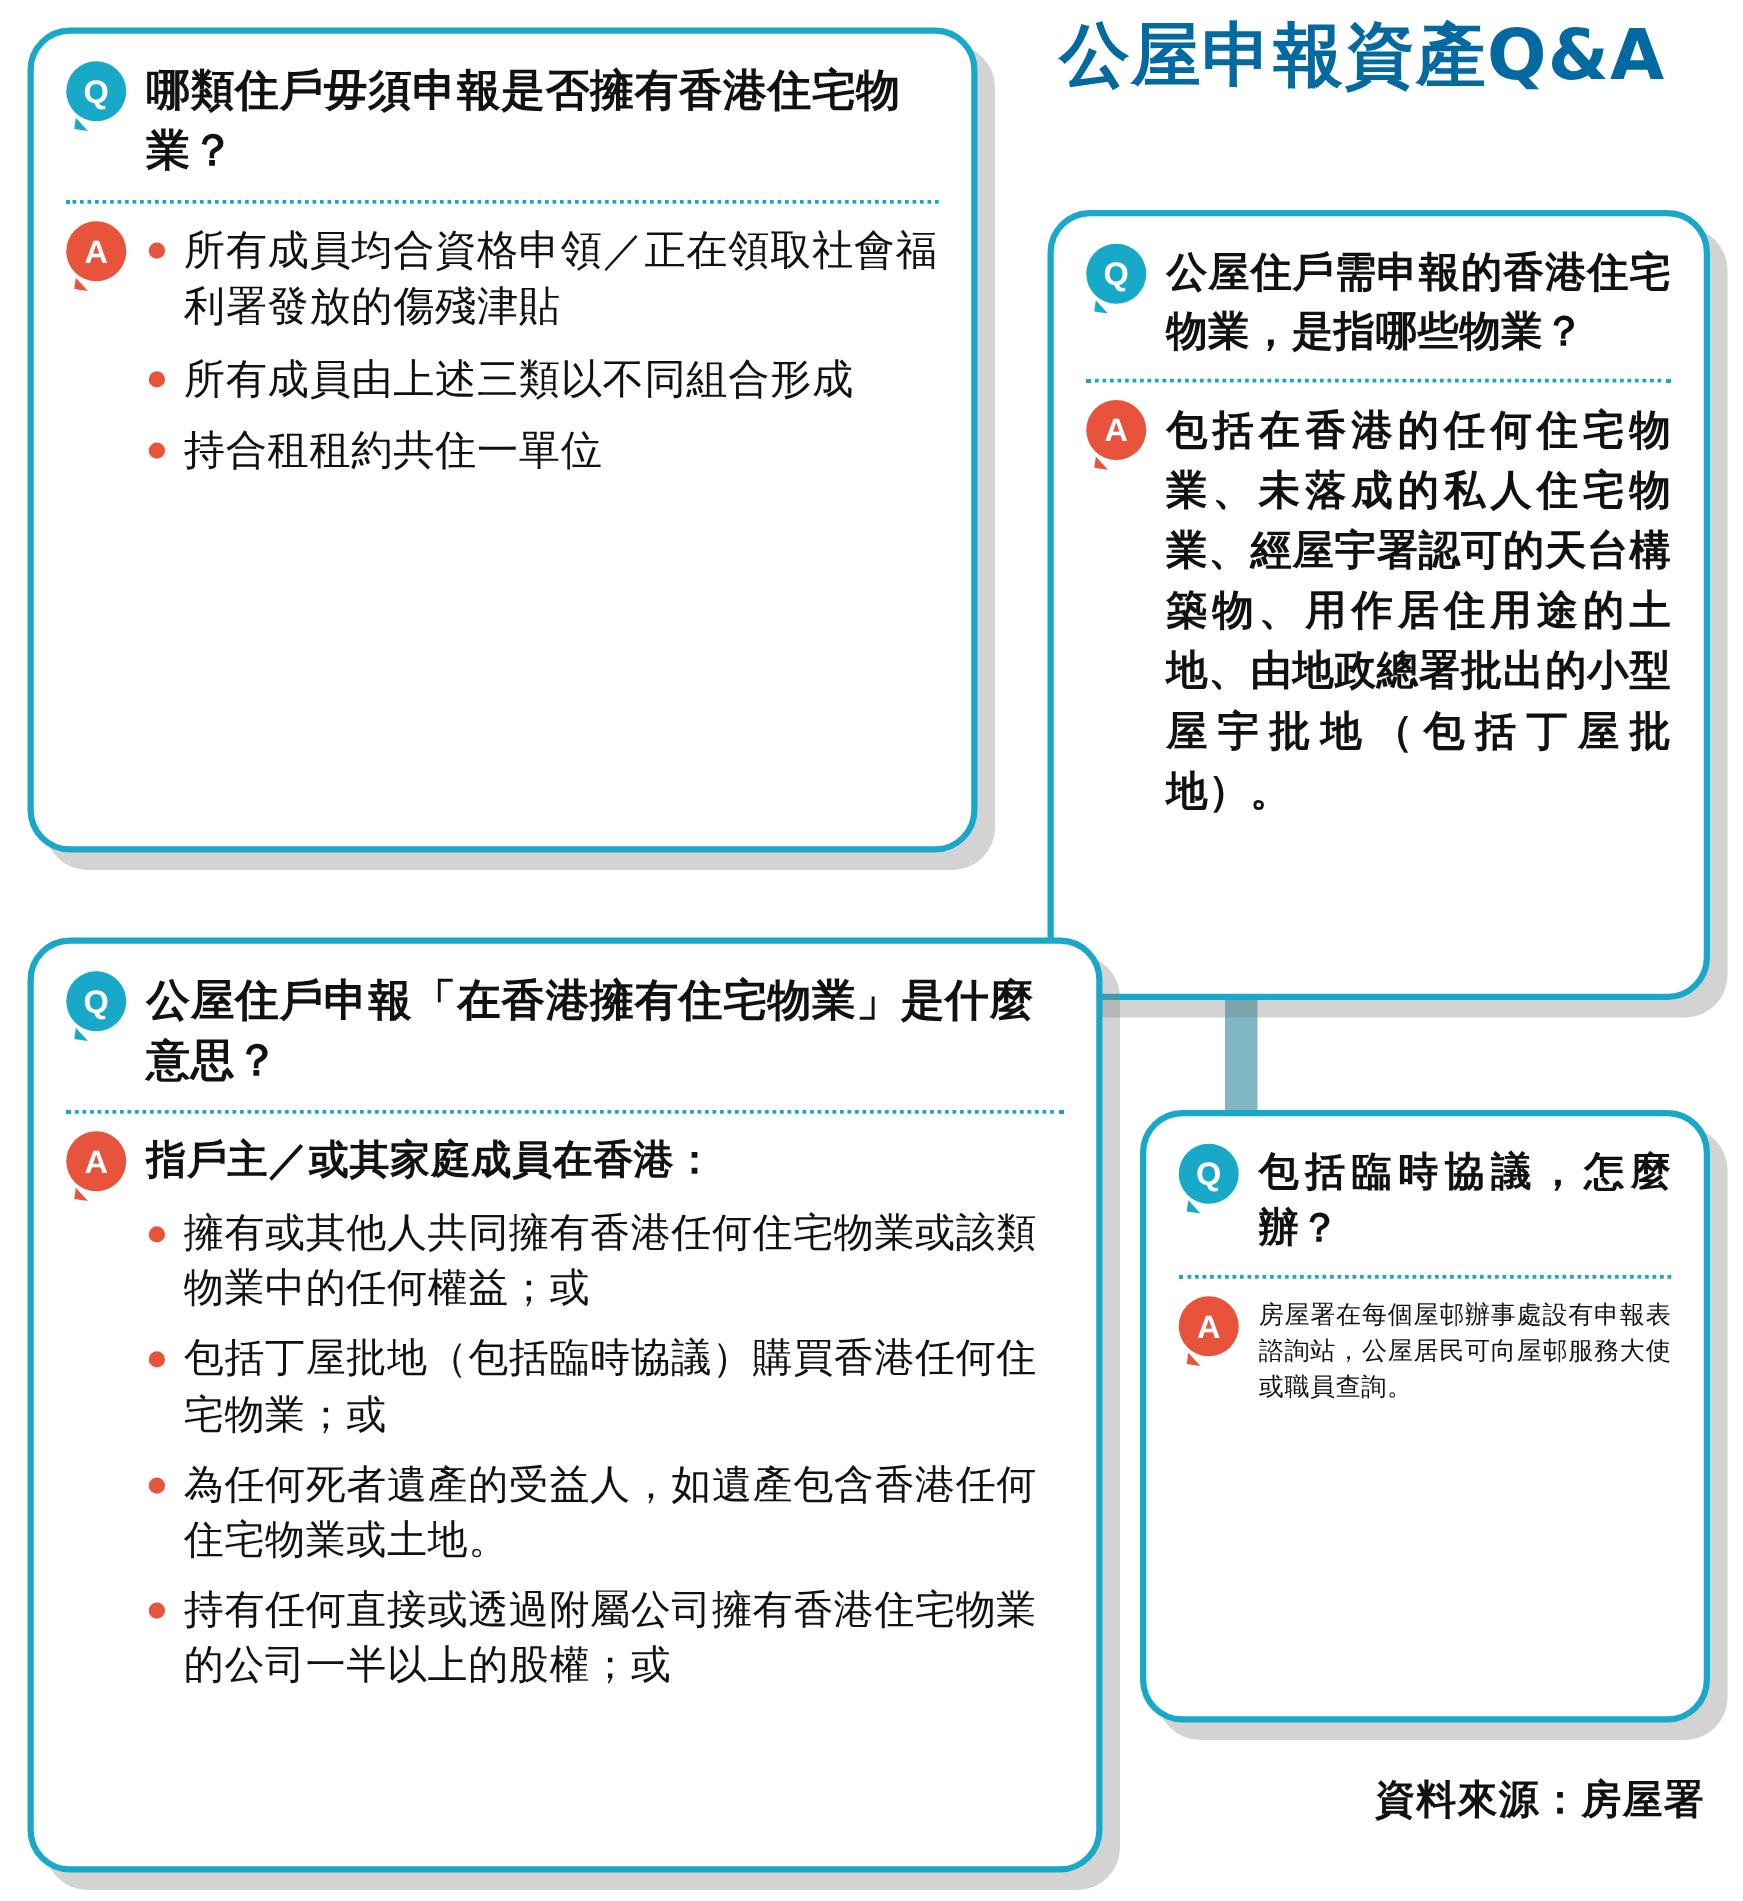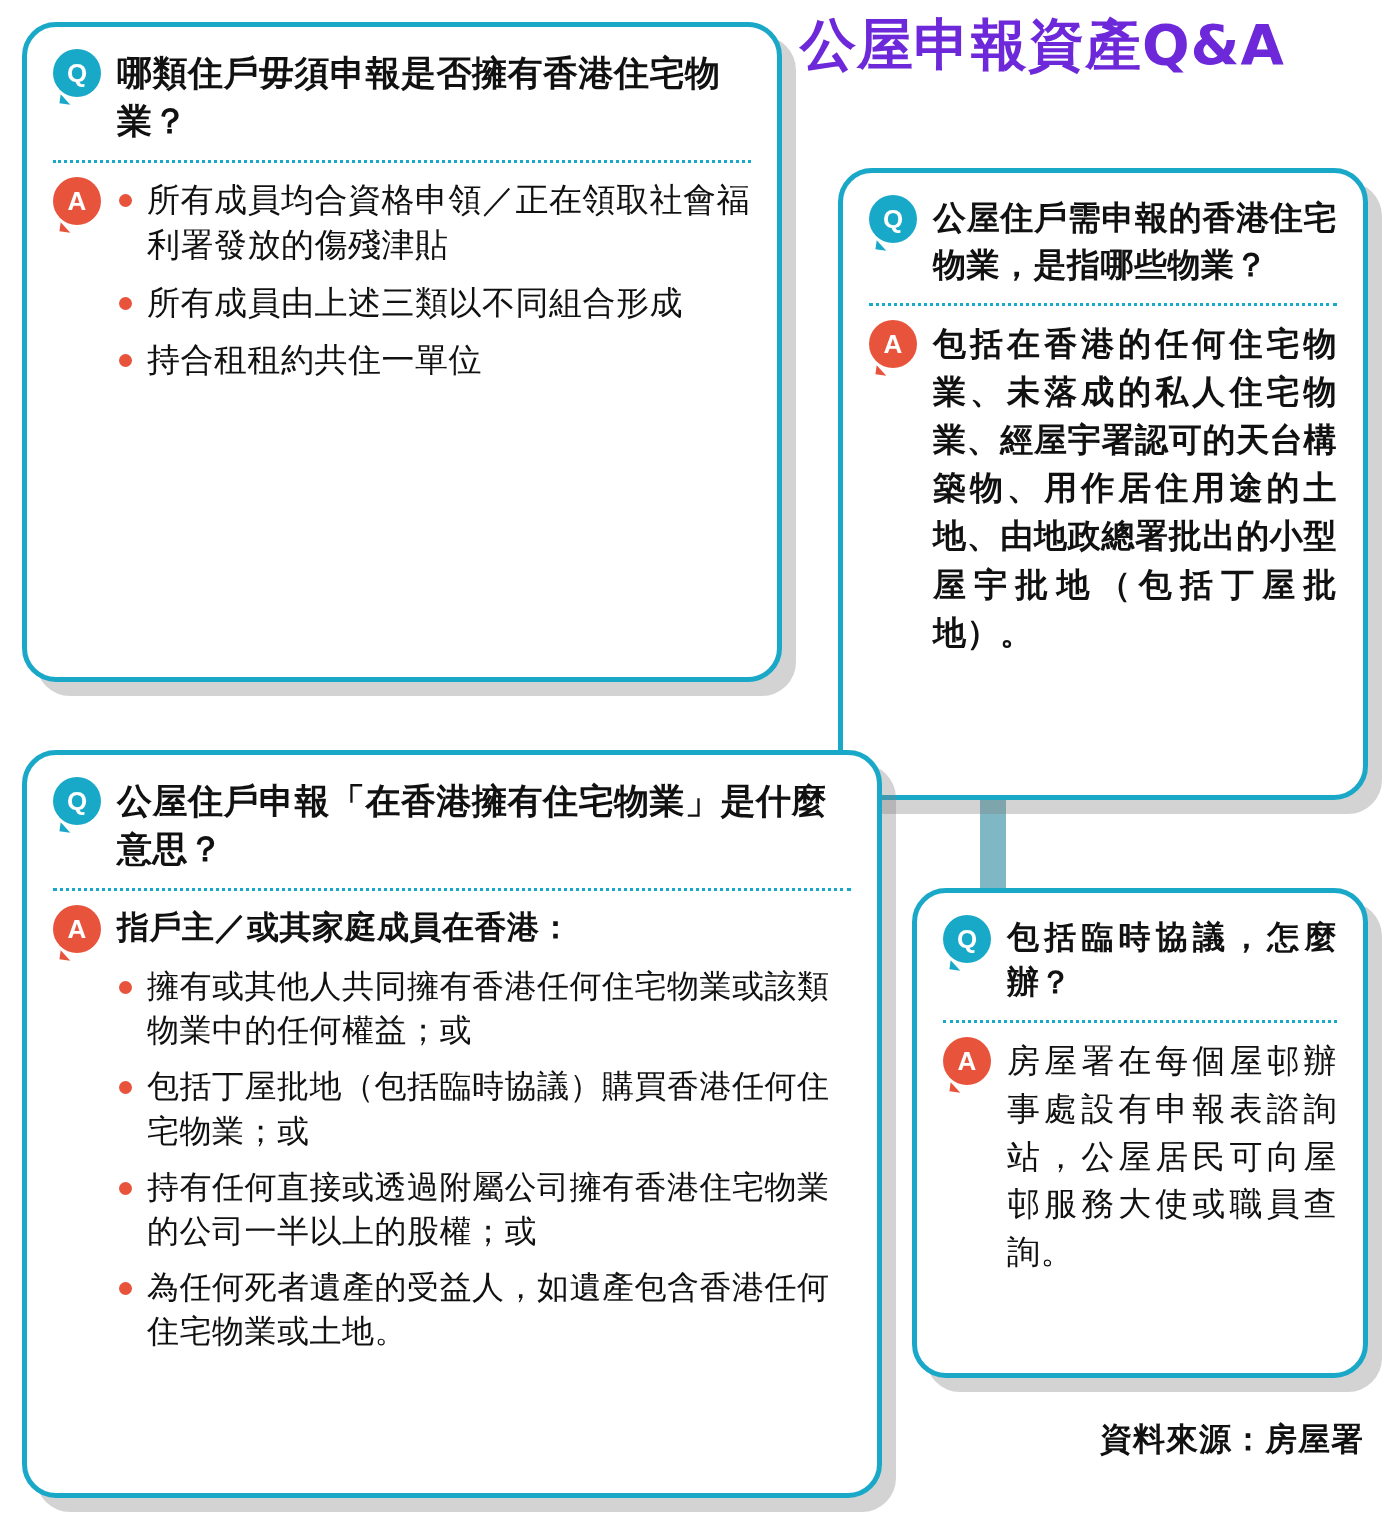--- a/index.html
+++ b/index.html
@@ -14,24 +14,24 @@
     font-family: "DejaVu Sans", "Liberation Sans", sans-serif;
     overflow: hidden;
   }
 
   
   #title {
     position: absolute;
     left: 800px;
     top: 14px;
     width: 580px;
-    text-align: left;
+    text-align: center;
     font-size: 56px;
     font-weight: bold;
-    color: #6d28d9;
+    color: #0369a1;
     letter-spacing: 1px;
     line-height: 1.1;
     white-space: nowrap;
   }
 
   
   .card {
     position: absolute;
     box-sizing: border-box;
     border: 5px solid #1aa8c8;
@@ -163,21 +163,21 @@
   #card-q1 .qtext { font-size: 35px; }
   #card-q1 ul.bullets li { font-size: 33px; }
 
   #card-q2 .qtext { font-size: 33px; line-height: 1.42; }
   #card-q2 .atext { font-size: 33px; line-height: 1.46; font-weight: bold; }
 
   #card-q3 .qtext { font-size: 35px; }
   #card-q3 ul.bullets li { font-size: 32px; }
 
   #card-q4 .qtext { font-size: 32px; line-height: 1.42; }
-  #card-q4 .atext { font-size: 33px; line-height: 1.45; }
+  #card-q4 .atext { font-size: 20px; line-height: 1.45; }
 
   #source {
     position: absolute;
     right: 30px;
     top: 1418px;
     font-size: 32px;
     font-weight: bold;
     color: #111111;
     letter-spacing: 1px;
   }
@@ -228,22 +228,22 @@
       <span class="qtext">公屋住戶申報「在香港擁有住宅物業」是什麼意思？</span>
     </div>
     <div class="dotted"></div>
     <div class="arow">
       <span class="badge a">A</span>
       <div style="flex:1;">
         <div class="atext bold" style="margin-bottom:14px;">指戶主／或其家庭成員在香港：</div>
         <ul class="bullets">
           <li>擁有或其他人共同擁有香港任何住宅物業或該類物業中的任何權益；或</li>
           <li>包括丁屋批地（包括臨時協議）購買香港任何住宅物業；或</li>
+          <li>為任何死者遺產的受益人，如遺產包含香港任何住宅物業或土地。</li>
           <li>持有任何直接或透過附屬公司擁有香港住宅物業的公司一半以上的股權；或</li>
-          <li>為任何死者遺產的受益人，如遺產包含香港任何住宅物業或土地。</li>
         </ul>
       </div>
     </div>
   </div>
 </div>
 
 <div class="card" id="card-q4">
   <div class="card-inner">
     <div class="qrow">
       <span class="badge q">Q</span>

